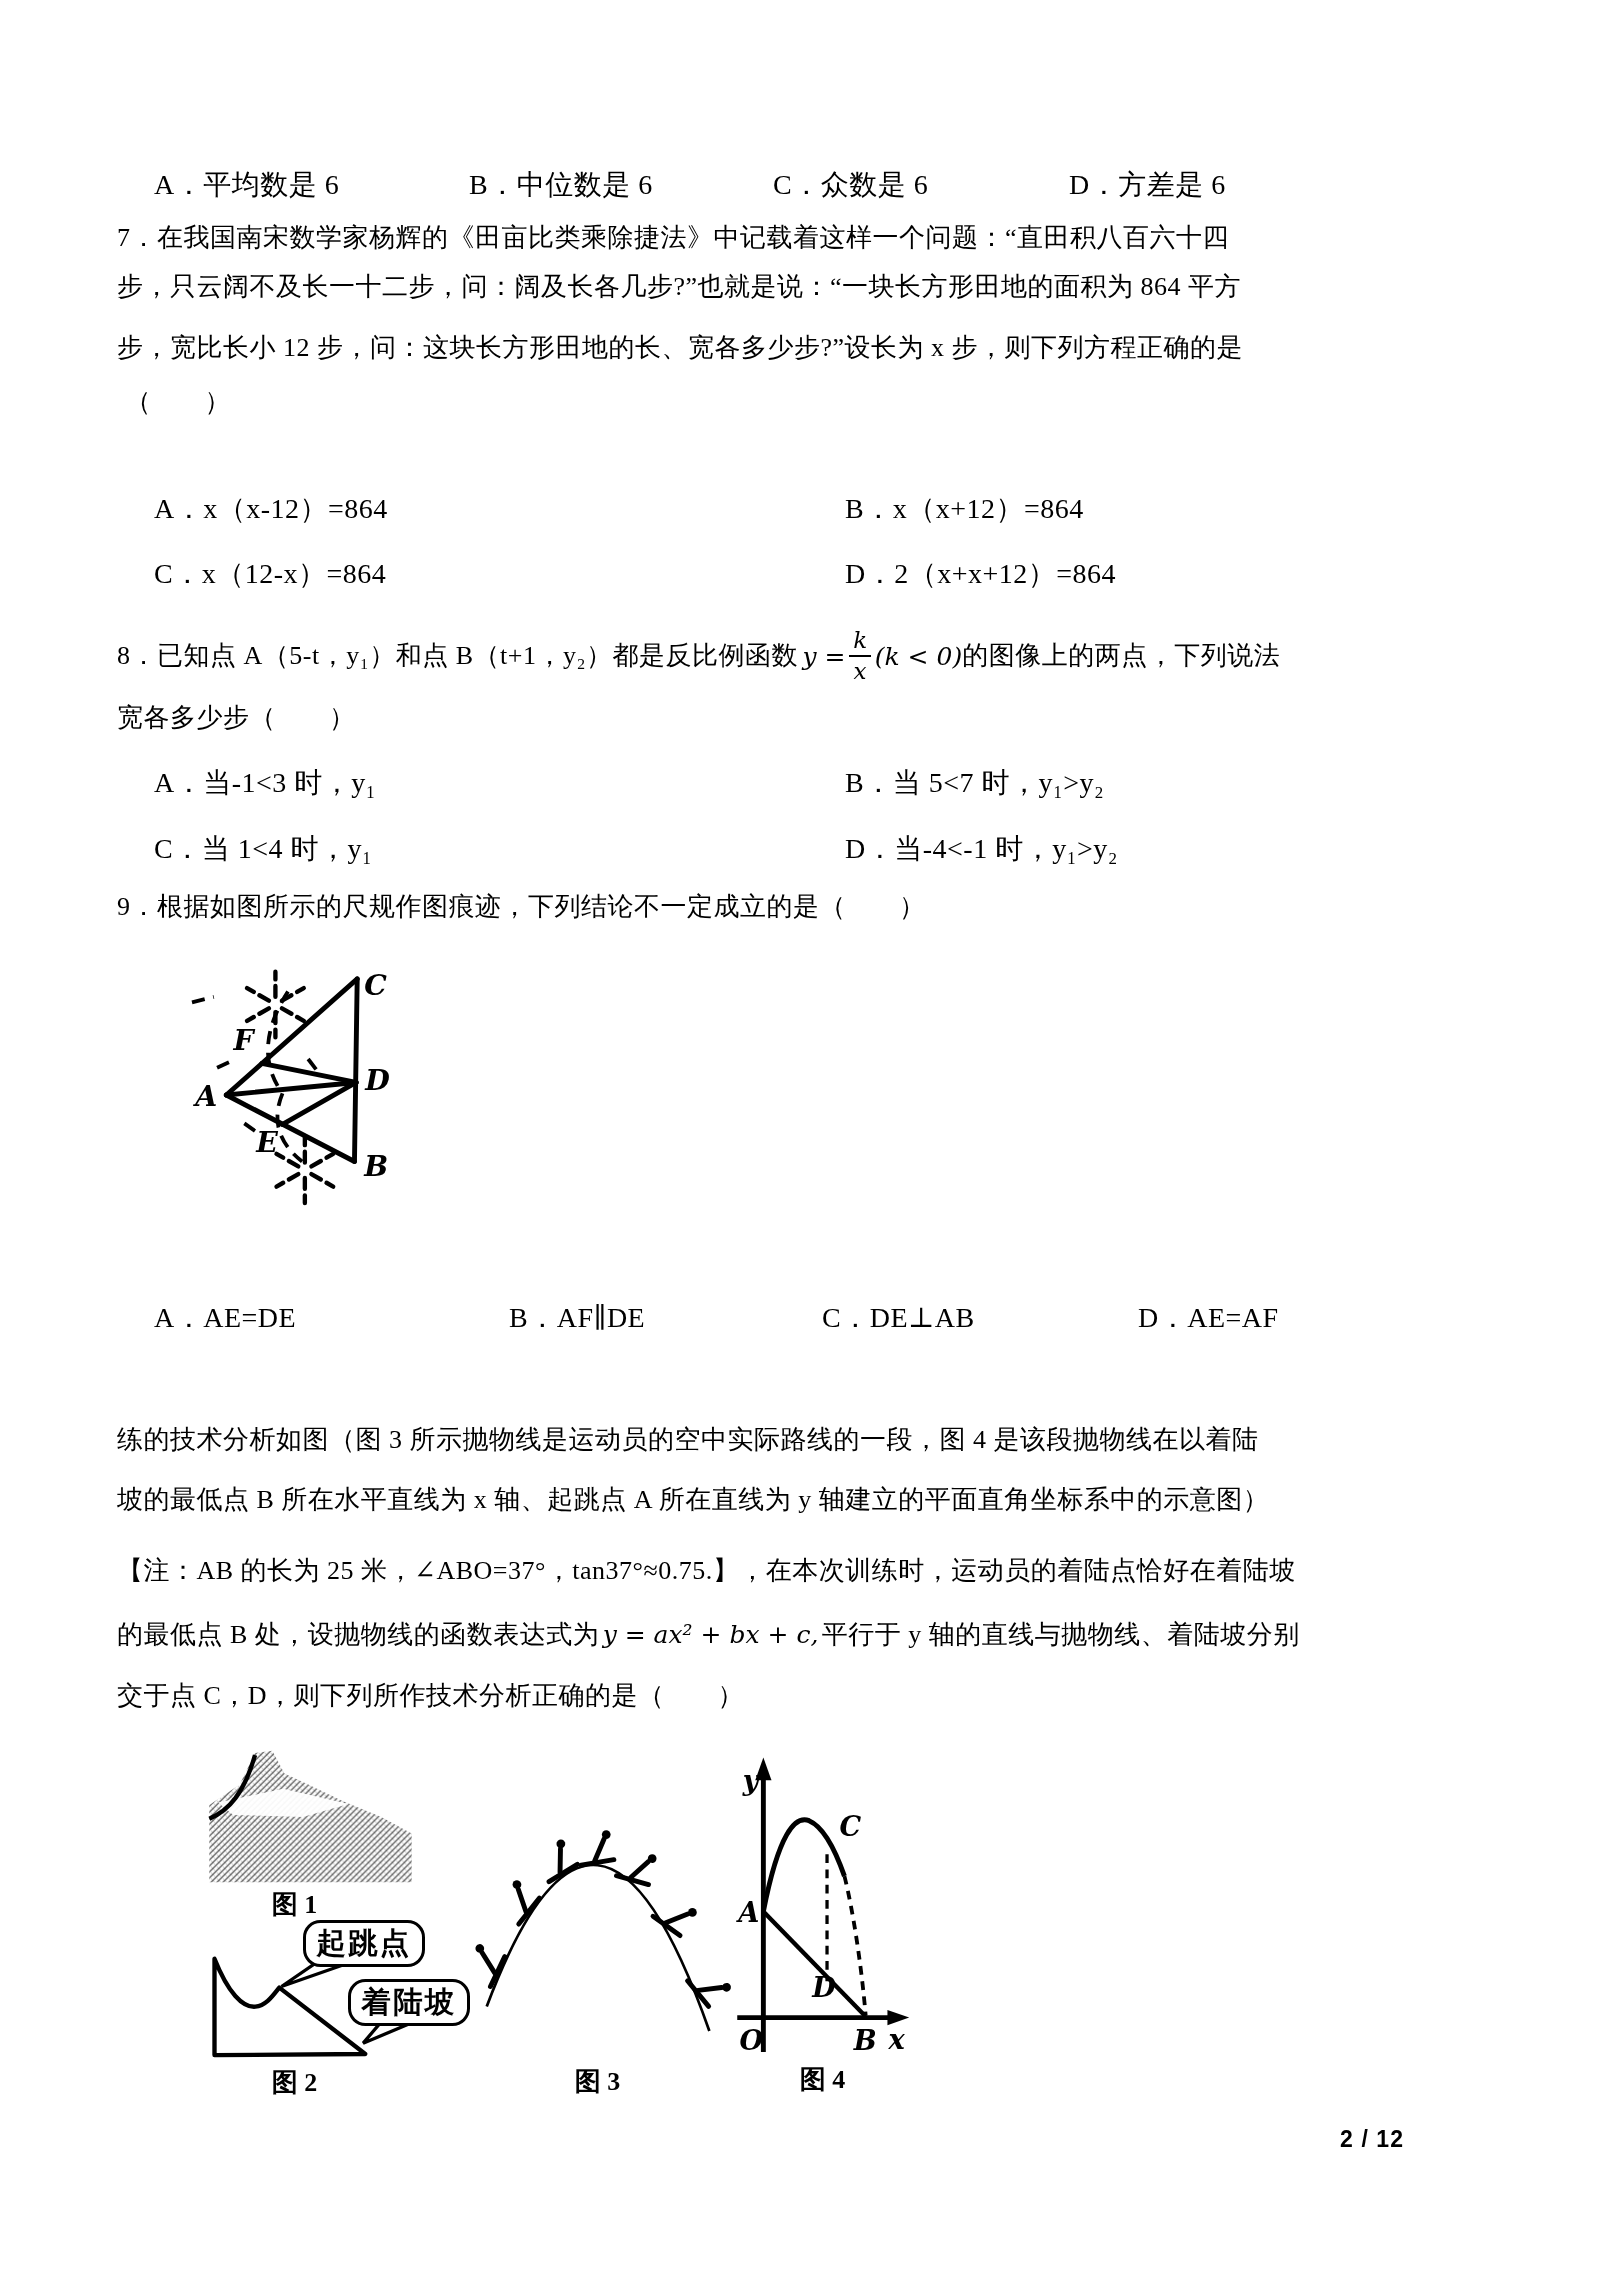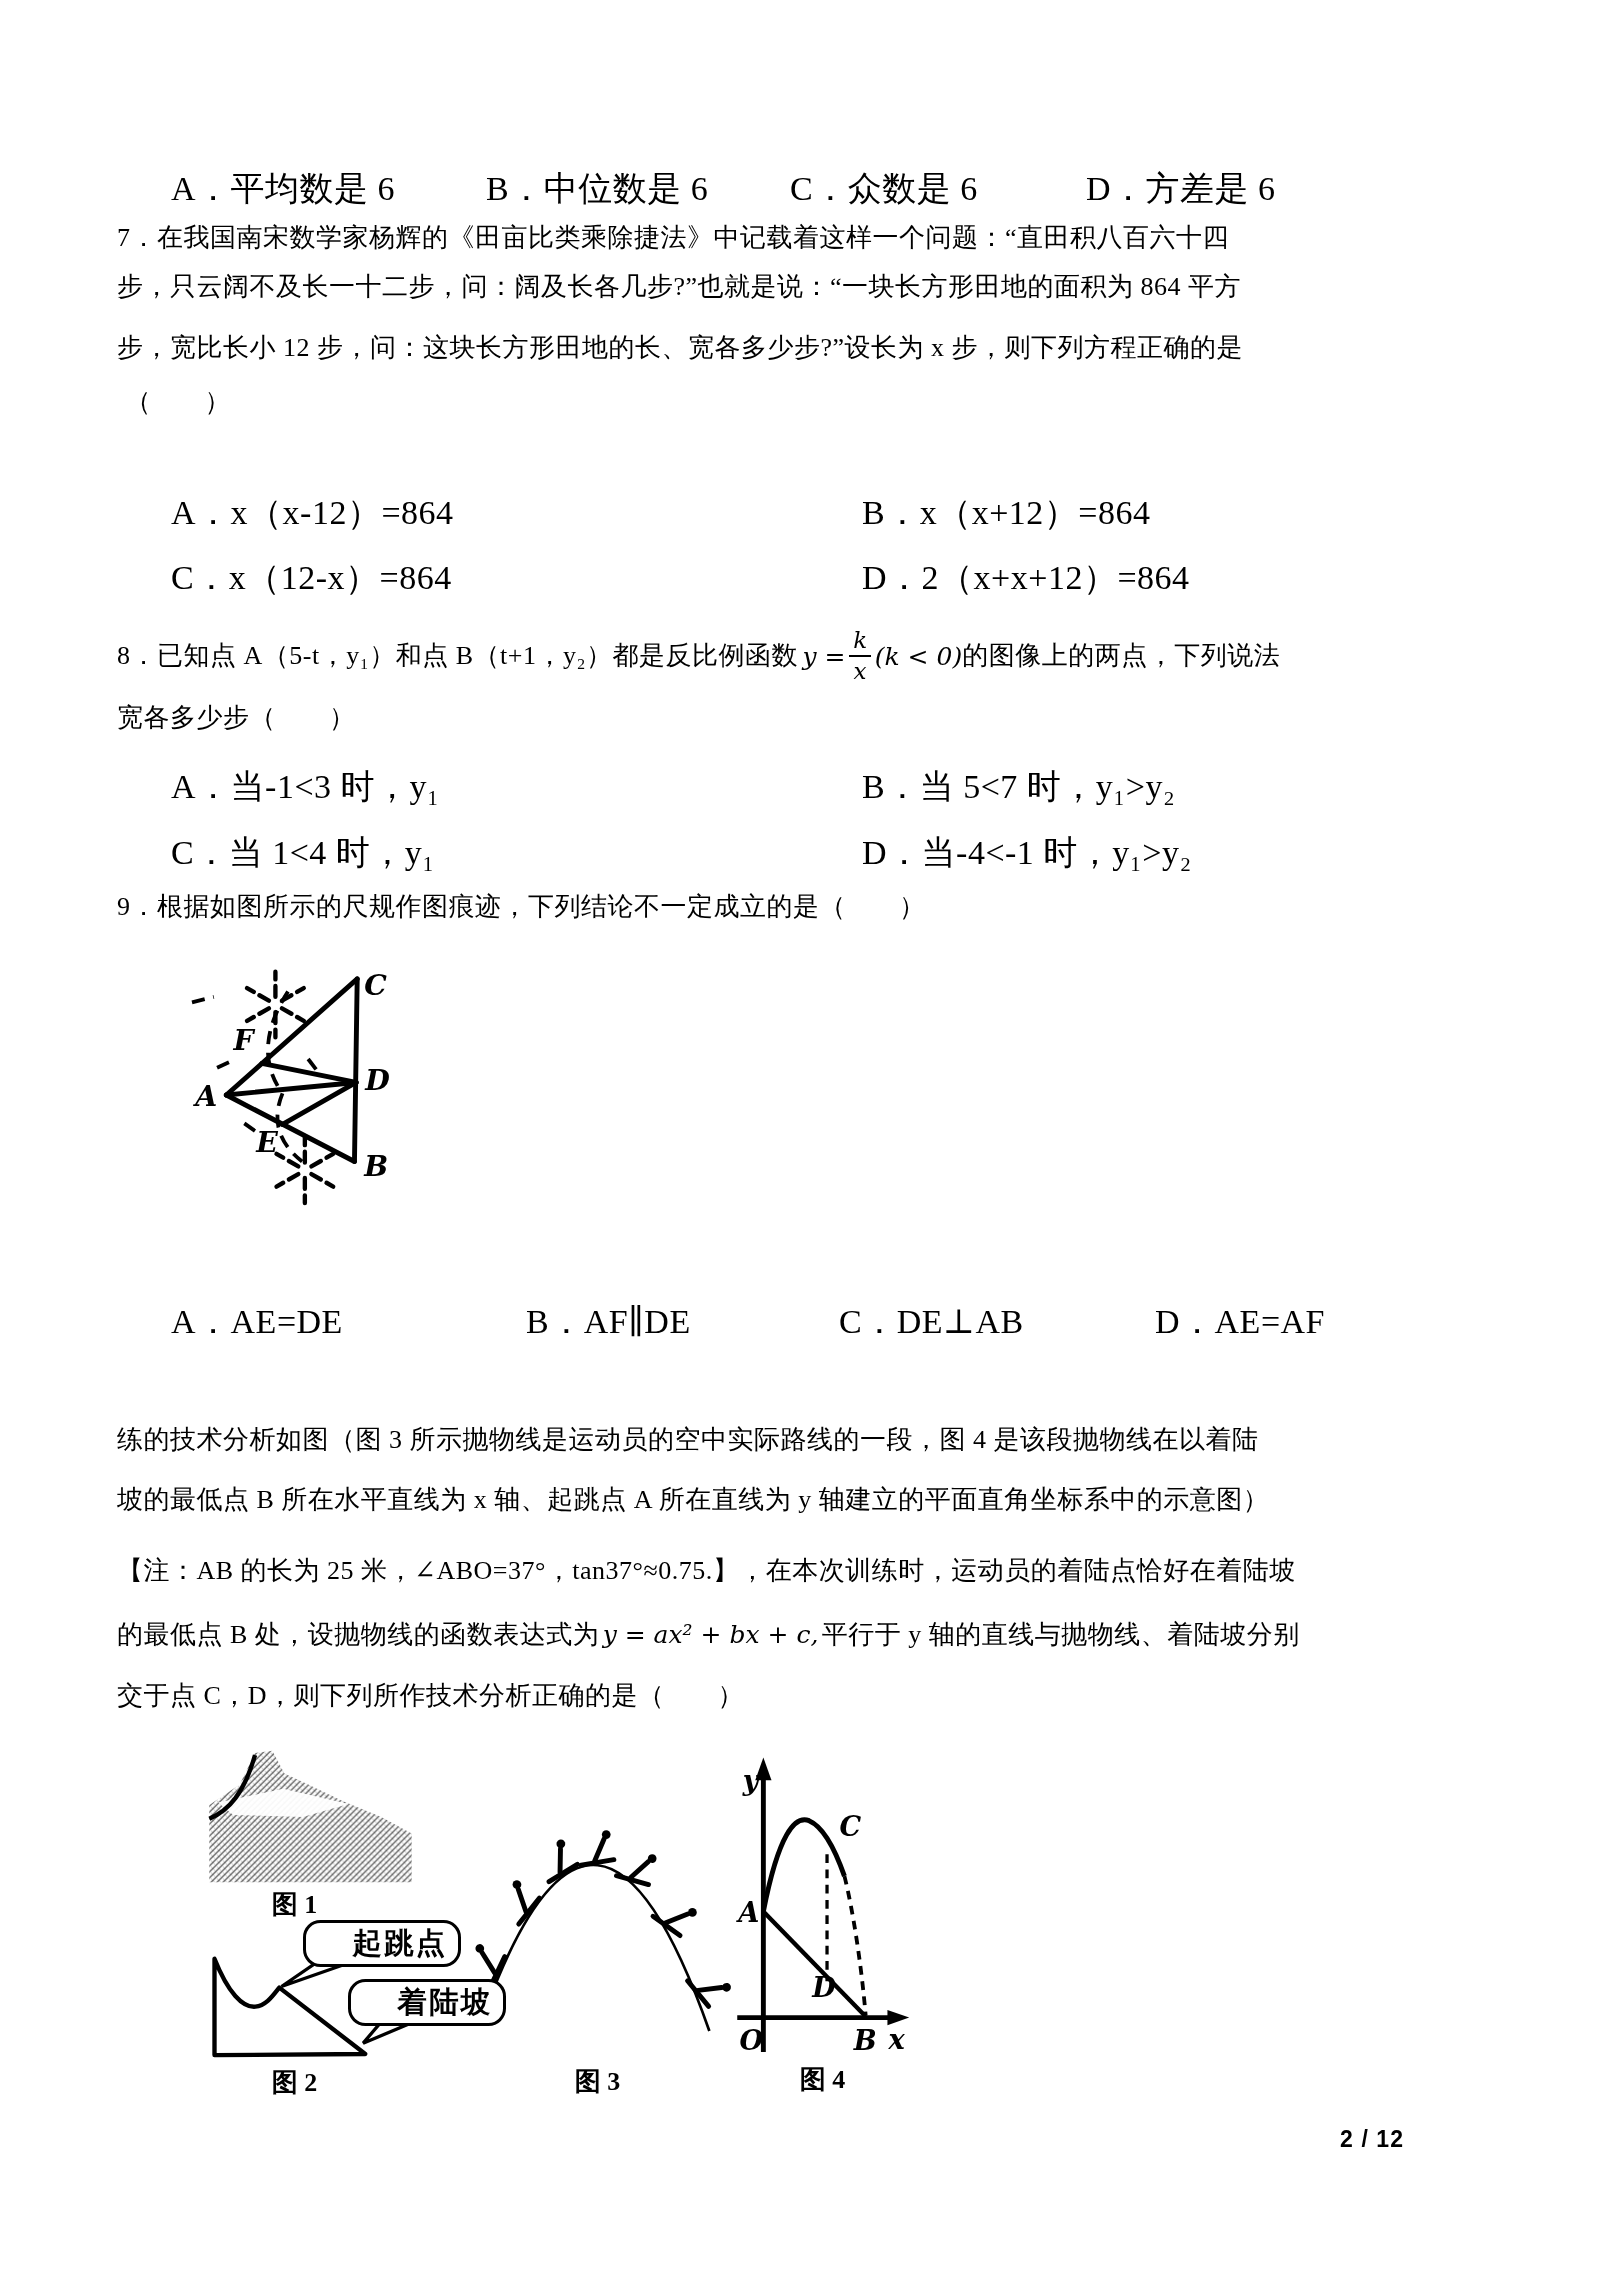--- a/index.html
+++ b/index.html
@@ -11,32 +11,32 @@
     color:#000;
     overflow:hidden;
   }
   .tl{ 
     position:absolute;
     font-size:26px;
     letter-spacing:0.5px;
     white-space:nowrap;
     line-height:1.2;
   }
-  .opt{position:absolute;font-size:34px;white-space:nowrap;letter-spacing:0.5px;margin-left:17px;}
+  .opt{position:absolute;font-size:28px;white-space:nowrap;letter-spacing:0.5px;}
   .flexline{position:absolute;display:flex;align-items:center;white-space:nowrap;}
   .formula{font-family:"DejaVu Serif",serif;font-style:italic;font-size:25px;letter-spacing:0;}
   .frac{display:inline-flex;flex-direction:column;align-items:center;margin:0 3.3px;line-height:1;}
   .frac .num{font-size:23px;font-style:italic;font-family:"DejaVu Serif",serif;padding:0 4.4px 3.3px 4.4px;}
   .frac .den{font-size:23px;font-style:italic;font-family:"DejaVu Serif",serif;border-top:2.2px solid #000;padding:3.3px 4.4px 0 4.4px;}
   .cap{position:absolute;width:93px;text-align:center;font-size:26px;font-weight:bold;white-space:nowrap;}
   .bubble{
     position:absolute;display:flex;align-items:center;justify-content:center;
     border:3.3px solid #000;border-radius:17.4px;background:#fff;
     font-size:29.4px;font-weight:bold;letter-spacing:2.2px;
-    width:116px;height:41px;z-index:3;padding-left:36px;
+    width:116px;height:41px;z-index:3;
   }
   svg{position:absolute;overflow:visible;}
   .pageno{
     position:absolute;left:1340px;top:2126px;
     font-family:"Liberation Sans","DejaVu Sans",sans-serif;
     font-weight:bold;font-size:23px;letter-spacing:1.1px;text-align:right;
   }
   .figlabel{font-family:"DejaVu Serif",serif;font-style:italic;font-weight:bold;}
 </style>
 </head>

